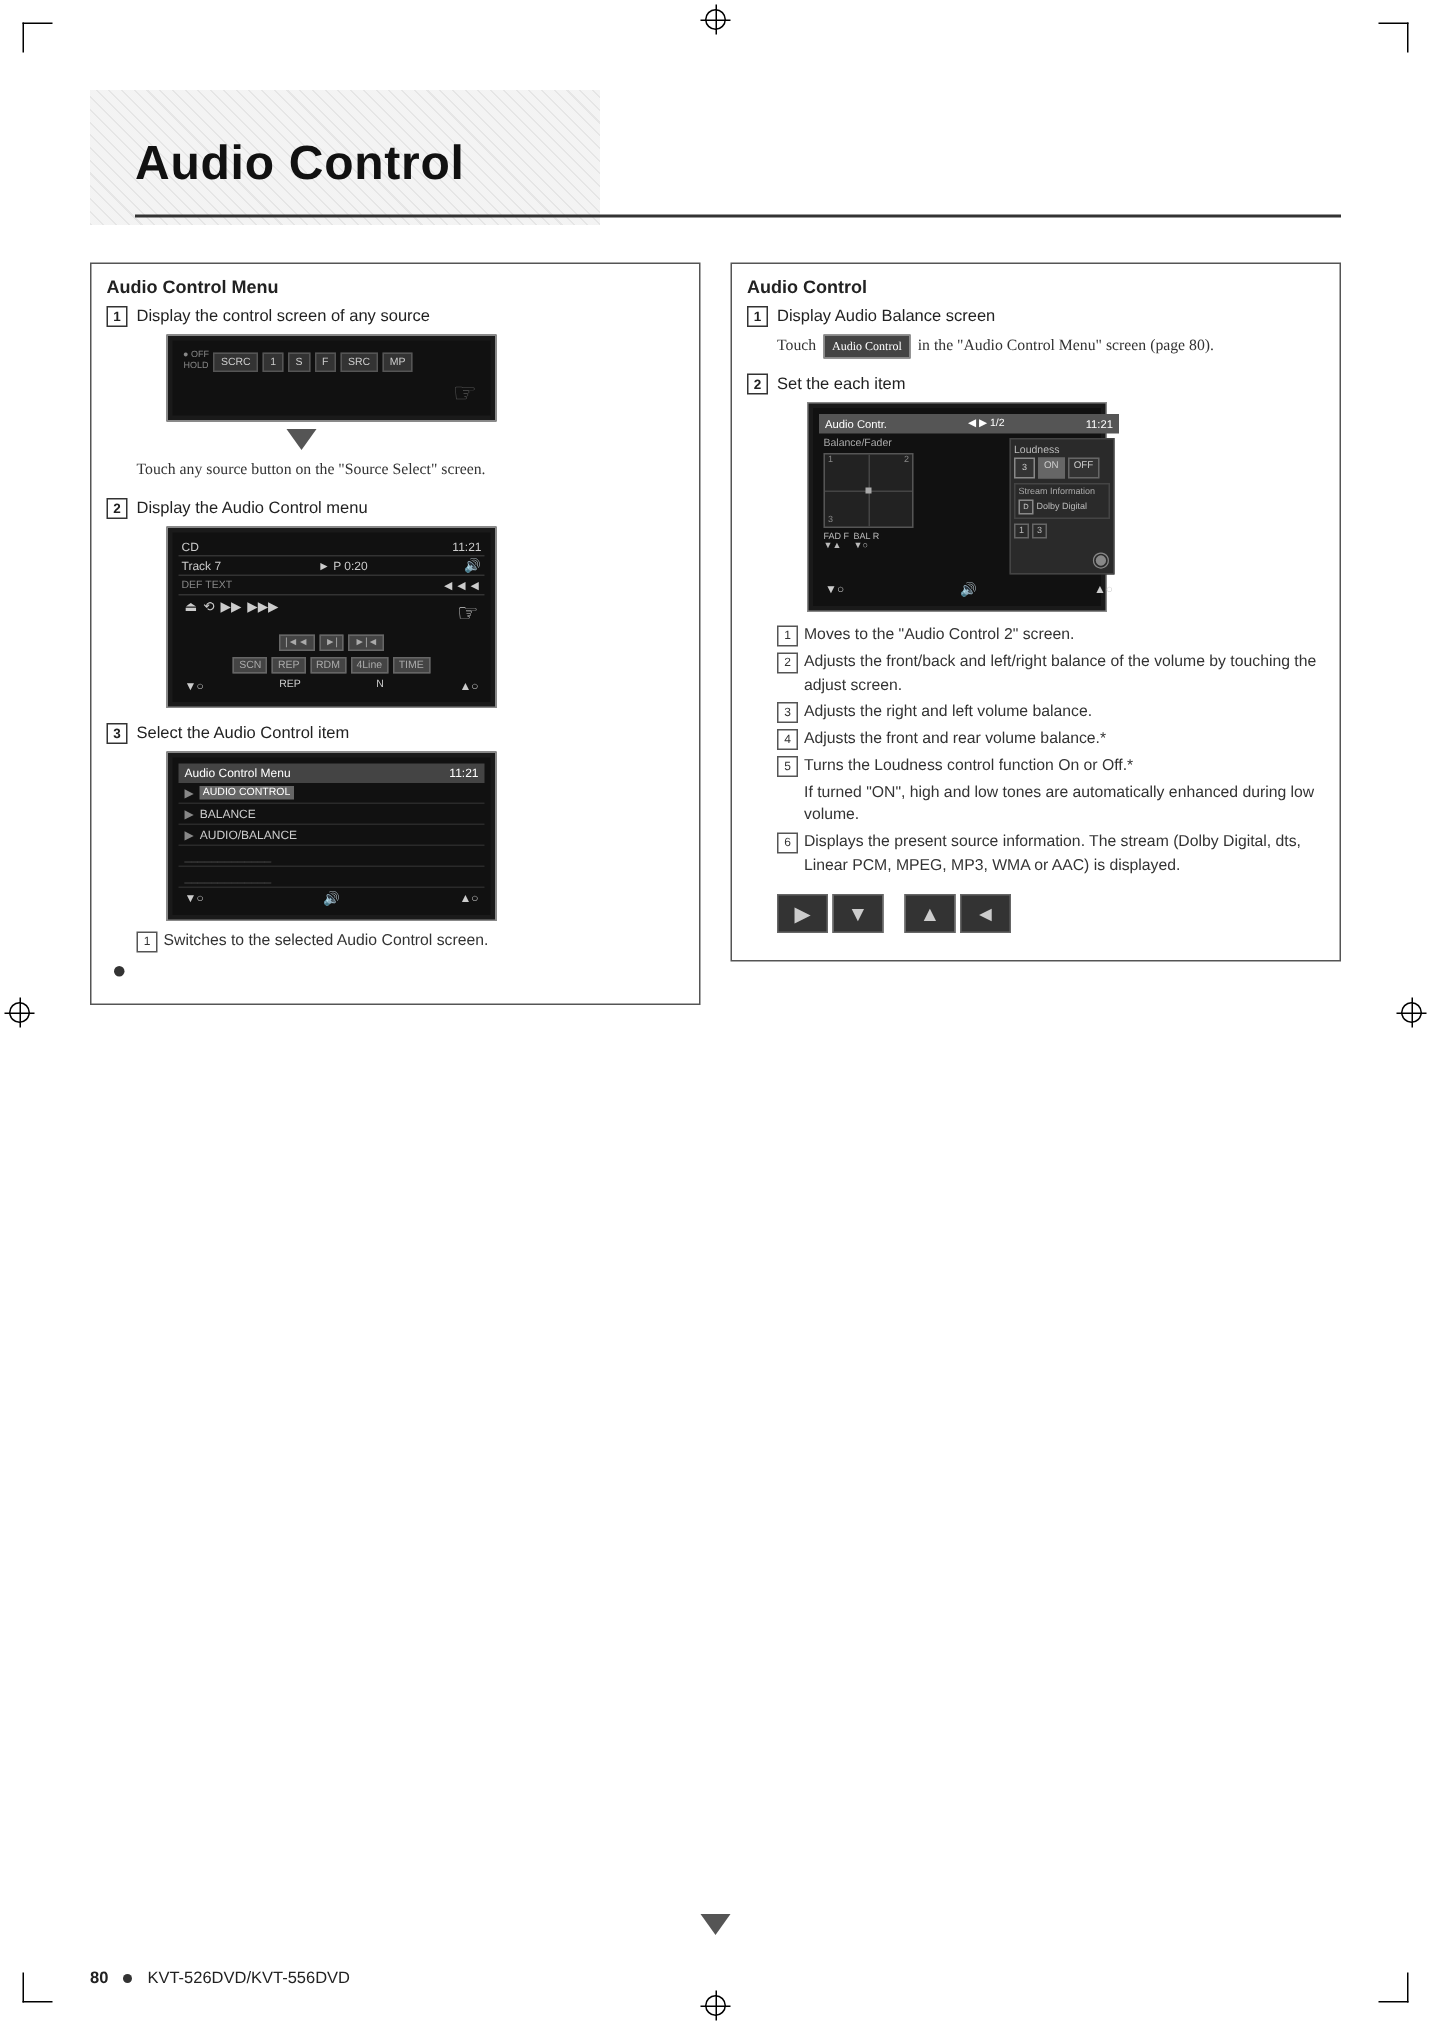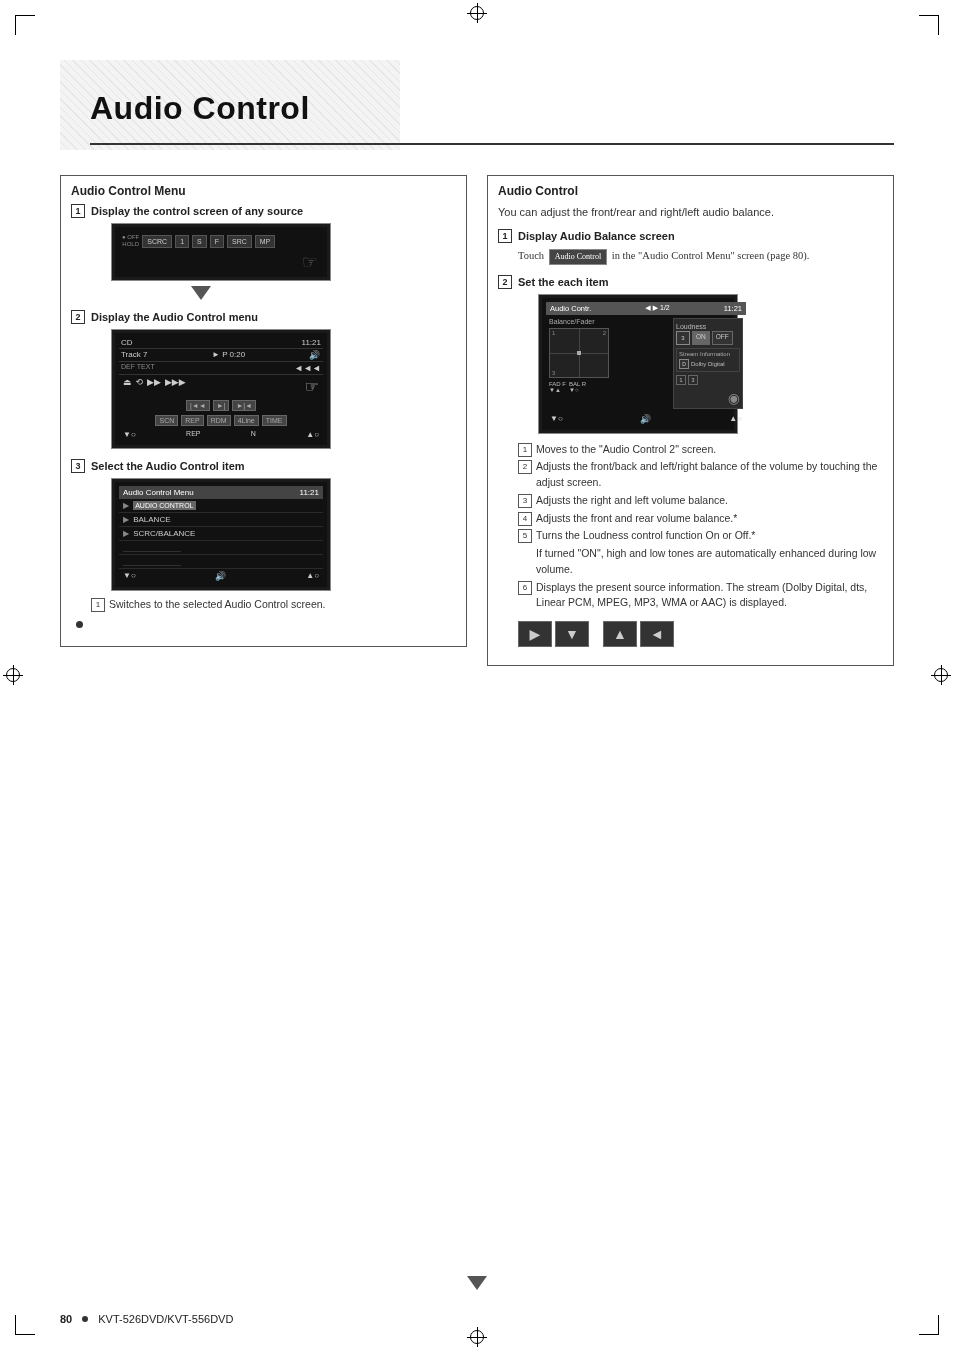--- a/index.html
+++ b/index.html
@@ -120,21 +120,21 @@
       display: flex;
       align-items: center;
       justify-content: center;
       font-size: 9px;
       font-weight: bold;
       flex-shrink: 0;
     }
 
     .step-title {
       font-size: 11px;
-      font-weight: bold;
+      font-weight: normal;
     }
 
     .step-content {
       font-size: 10.5px;
       color: #333;
       line-height: 1.5;
       padding-left: 20px;
       font-family: Liberation Serif, serif;
     }
 
@@ -176,20 +176,21 @@
 
     
     .cd-screen {
       font-size: 8px;
       color: #ccc;
     }
 
     .cd-screen .row {
       display: flex;
       justify-content: space-between;
+      align-items: center;
       padding: 1px 2px;
       border-bottom: 1px solid #333;
     }
 
     .cd-screen .btn-row {
       display: flex;
       gap: 3px;
       padding: 2px;
       justify-content: center;
     }
@@ -543,20 +544,21 @@
                 <span class="touch-hand">☞</span>
               </div>
             </div>
           </div>
 
           <div class="arrow-down-container" style="width:220px;">
             <div class="arrow-down"></div>
           </div>
         </div>
 
+        <div class="step-content">Touch any source button on the "Source Select" screen.</div>
       </div>
 
       <div class="step-item">
         <div class="step-header">
           <div class="step-num">2</div>
           <div class="step-title">Display the Audio Control menu</div>
         </div>
 
         <div style="padding-left:20px; margin-bottom:6px;">
           <div class="screen-mockup">
@@ -623,21 +625,21 @@
                 <div class="menu-row">
                   <span class="arrow">▶</span>
                   <span style="background:#666;color:#fff;font-size:7px;padding:1px 2px;">AUDIO CONTROL</span>
                 </div>
                 <div class="menu-row">
                   <span class="arrow">▶</span>
                   <span>BALANCE</span>
                 </div>
                 <div class="menu-row">
                   <span class="arrow">▶</span>
-                  <span>SCRC/BALANCE</span>
+                  <span>AUDIO/BALANCE</span>
                 </div>
                 <div class="menu-row">
                   <span style="color:#555;">_____________</span>
                 </div>
                 <div class="menu-row">
                   <span style="color:#555;">_____________</span>
                 </div>
                 <div style="padding:2px 4px;display:flex;justify-content:space-between;">
                   <span>▼○</span>
                   <span style="font-size:9px;">🔊</span>
@@ -661,21 +663,20 @@
           <div style="width:7px;height:7px;border-radius:50%;background:#333;"></div>
         </div>
       </div>
 
     </div>
   </div>
 
   <div class="right-col">
     <div class="section-box">
       <div class="section-title">Audio Control</div>
-      <div class="section-desc">You can adjust the front/rear and right/left audio balance.</div>
 
       <div class="step-item">
         <div class="step-header">
           <div class="step-num">1</div>
           <div class="step-title">Display Audio Balance screen</div>
         </div>
         <div class="step-content">
           <span>Touch</span>
           <span class="touch-label">Audio Control</span>
           <span>in the "Audio Control Menu" screen (page 80).</span>

